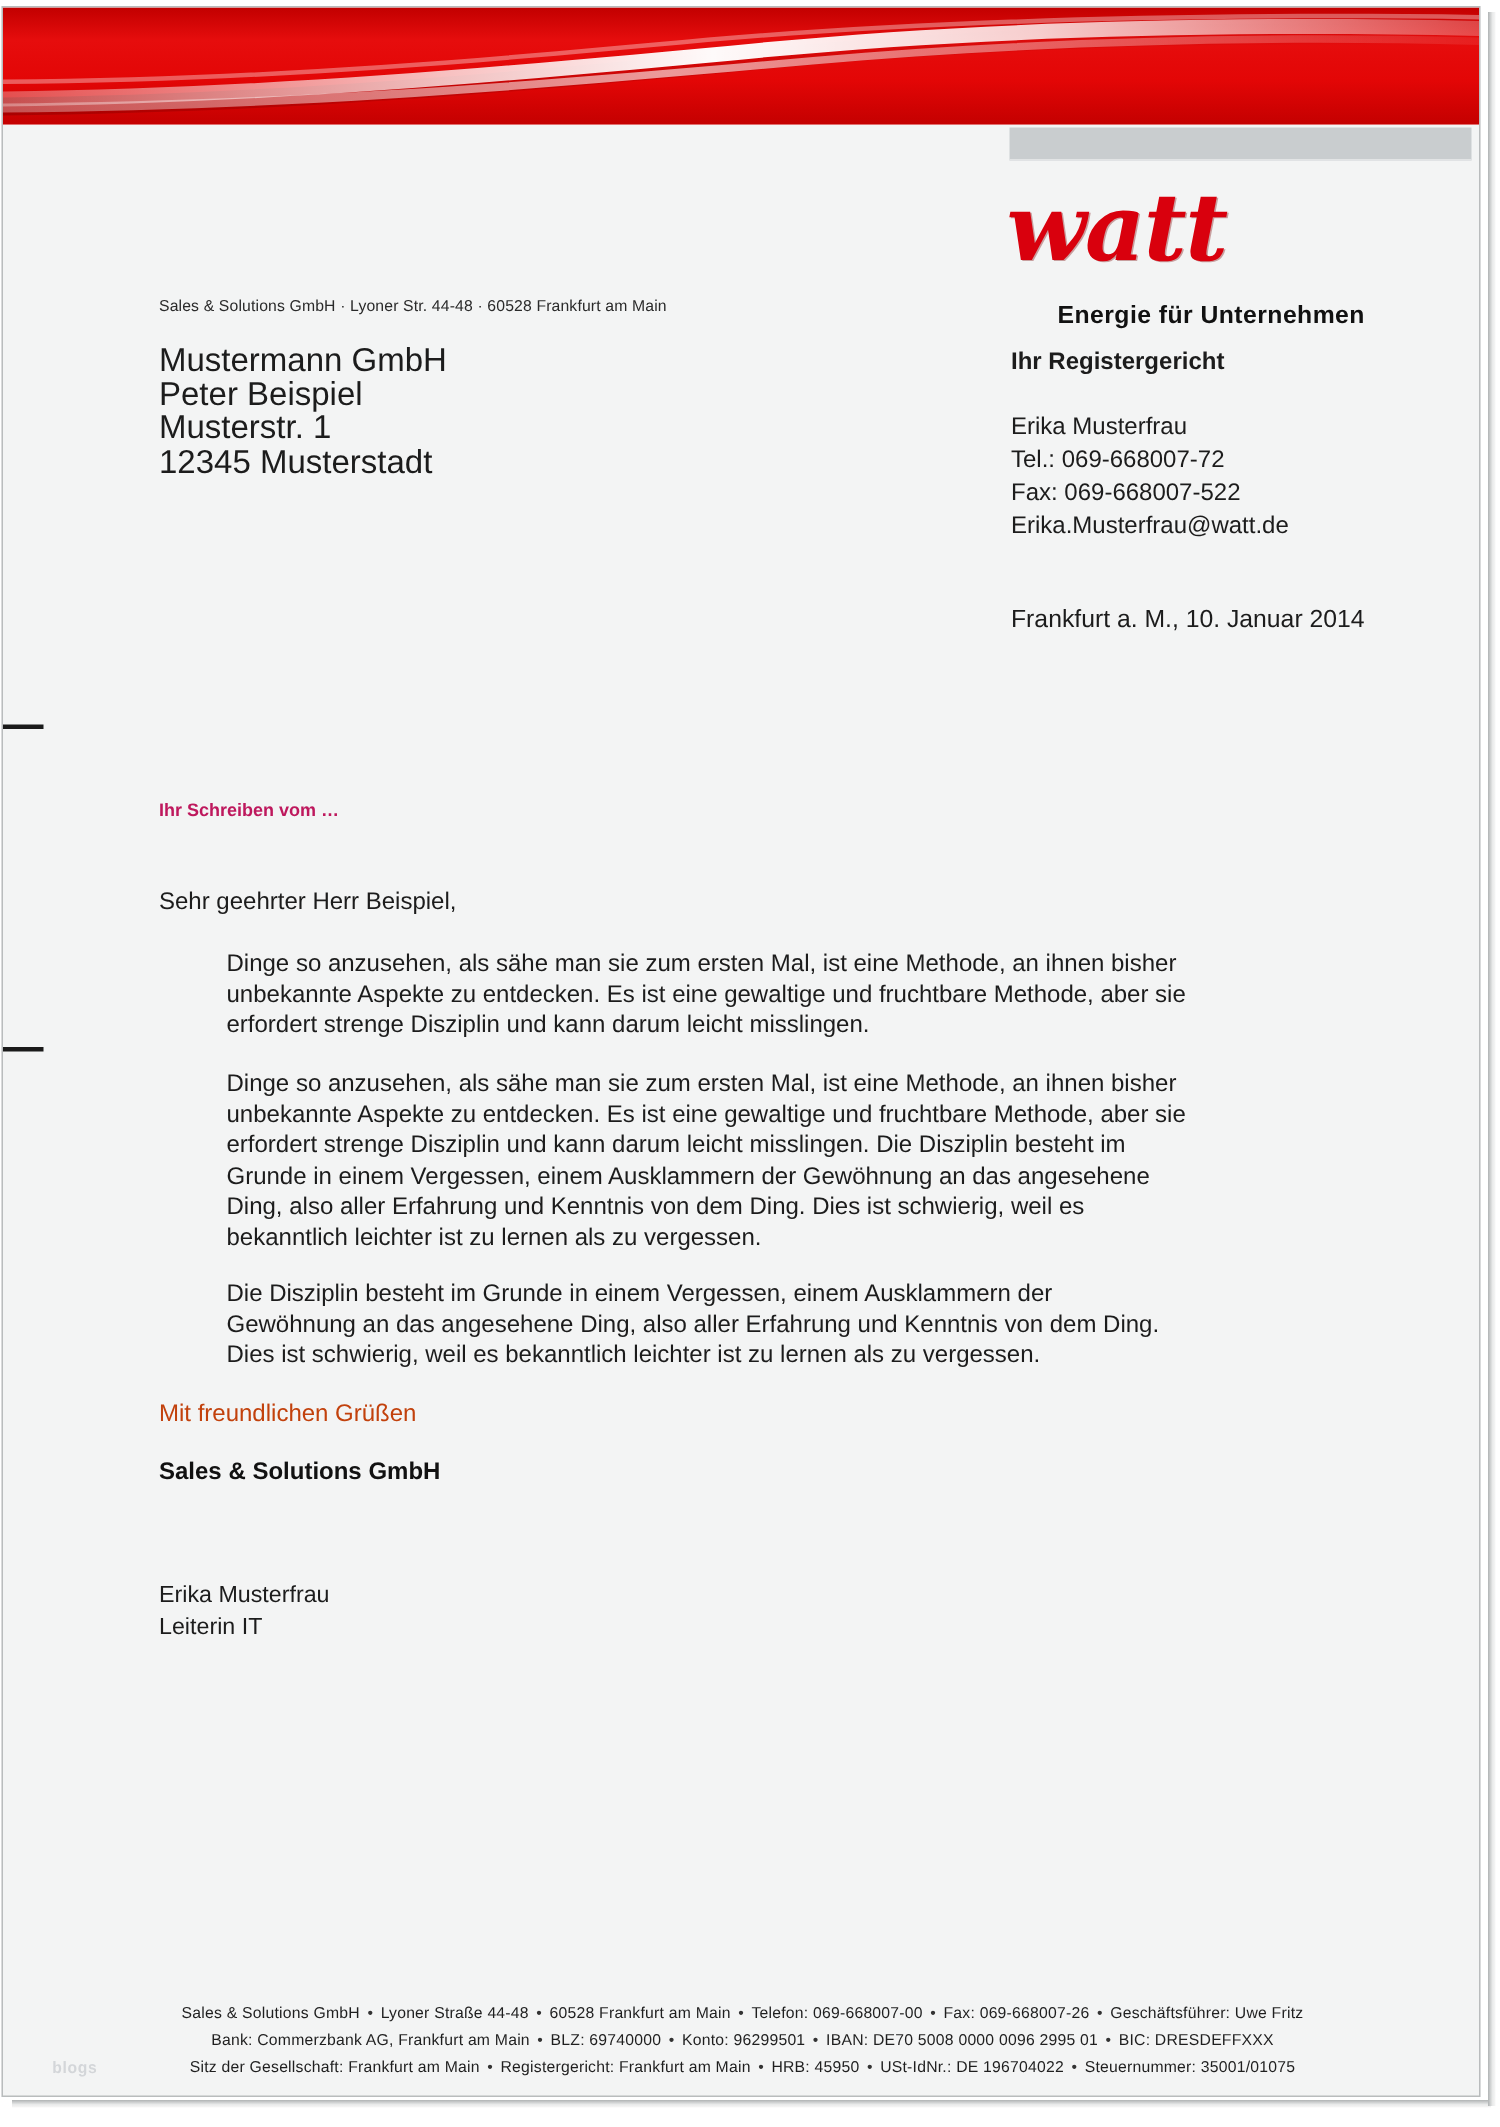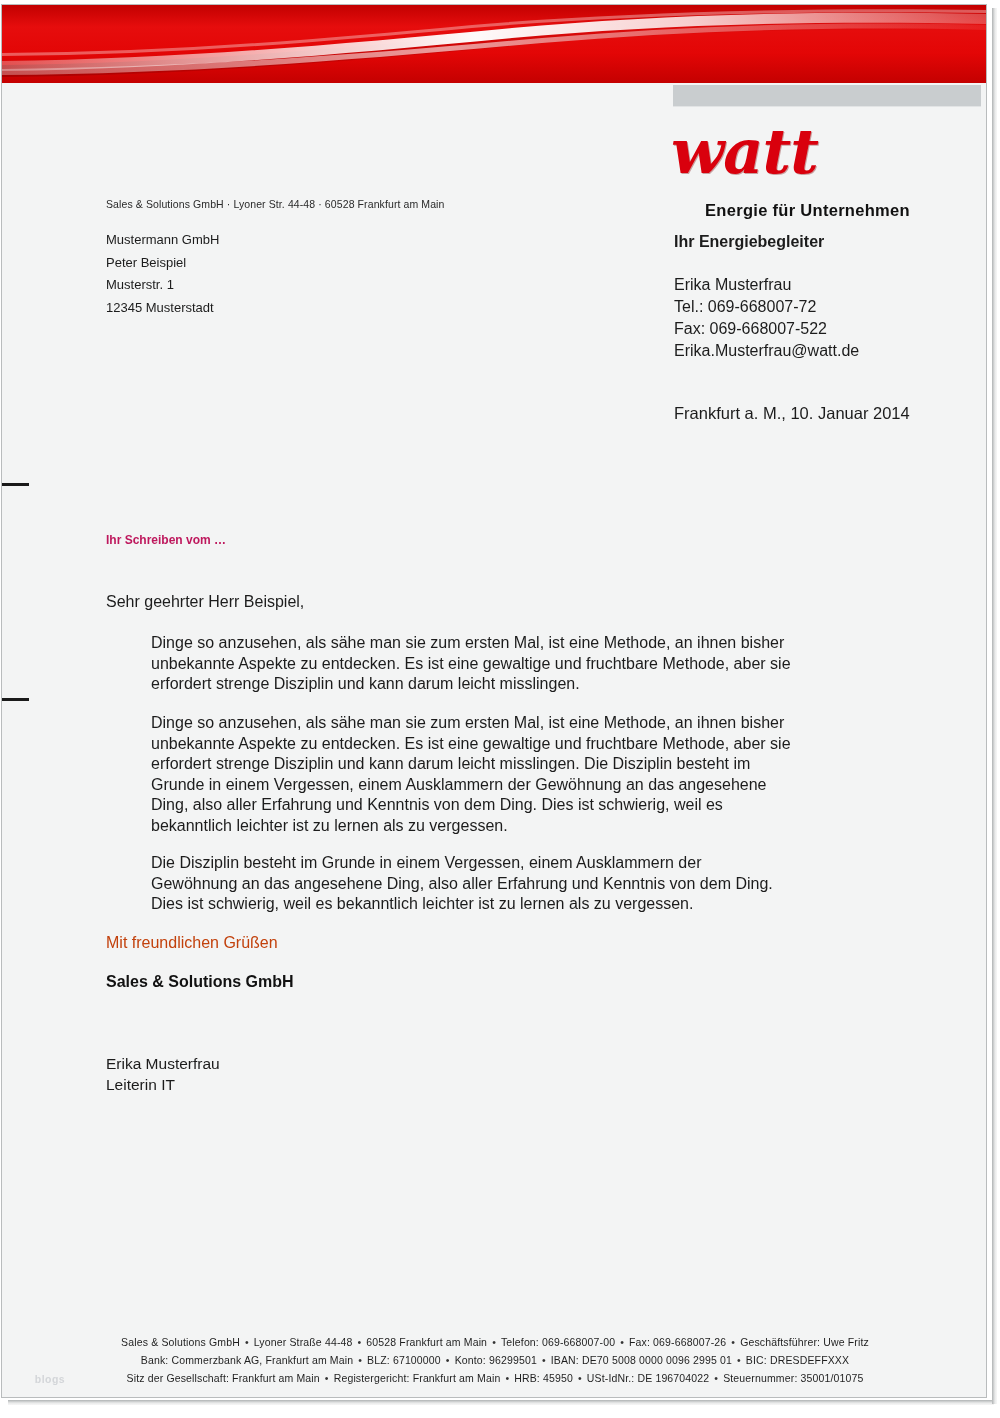--- a/index.html
+++ b/index.html
@@ -113,21 +113,21 @@
     top: 193px;
     font-size: 10.5px;
     color: #2a2a2a;
     letter-spacing: 0.1px;
     white-space: nowrap;
   }
   .recipient {
     position: absolute;
     left: 104px;
     top: 224px;
-    font-size: 13px;
+    font-size: 22px;
     line-height: 22.5px;
     color: #1c1c1c;
   }
   .recipient div { white-space: nowrap; }
 
   
   .contact {
     position: absolute;
     left: 672px;
     top: 226px;
@@ -286,21 +286,21 @@
   <div class="sender-line">Sales &amp; Solutions GmbH · Lyoner Str. 44-48 · 60528 Frankfurt am Main</div>
 
   <div class="recipient">
     <div>Mustermann GmbH</div>
     <div>Peter Beispiel</div>
     <div>Musterstr. 1</div>
     <div>12345 Musterstadt</div>
   </div>
 
   <div class="contact">
-    <div class="contact-title">Ihr Energiebegleiter</div>
+    <div class="contact-title">Ihr Registergericht</div>
     <div>Erika Musterfrau</div>
     <div>Tel.: 069-668007-72</div>
     <div>Fax: 069-668007-522</div>
     <div>Erika.Musterfrau@watt.de</div>
   </div>
 
   <div class="dateline">Frankfurt a. M., 10. Januar 2014</div>
 
   <div class="subject">Ihr Schreiben vom …</div>
   <div class="salutation">Sehr geehrter Herr Beispiel,</div>
@@ -312,21 +312,21 @@
   <div class="signer">
     <div>Erika Musterfrau</div>
     <div>Leiterin IT</div>
   </div>
 
   <div class="footer">
     <div class="footer-line">
       <span>Sales &amp; Solutions GmbH</span><span class="sep">•</span><span>Lyoner Straße  44-48</span><span class="sep">•</span><span>60528 Frankfurt am Main</span><span class="sep">•</span><span>Telefon:  069-668007-00</span><span class="sep">•</span><span>Fax:  069-668007-26</span><span class="sep">•</span><span>Geschäftsführer:  Uwe Fritz</span>
     </div>
     <div class="footer-line">
-      <span>Bank: Commerzbank AG, Frankfurt am Main</span><span class="sep">•</span><span>BLZ:  67100000</span><span class="sep">•</span><span>Konto: 96299501</span><span class="sep">•</span><span>IBAN: DE70 5008 0000 0096 2995 01</span><span class="sep">•</span><span>BIC: DRESDEFFXXX</span>
+      <span>Bank: Commerzbank AG, Frankfurt am Main</span><span class="sep">•</span><span>BLZ:  69740000</span><span class="sep">•</span><span>Konto: 96299501</span><span class="sep">•</span><span>IBAN: DE70 5008 0000 0096 2995 01</span><span class="sep">•</span><span>BIC: DRESDEFFXXX</span>
     </div>
     <div class="footer-line">
       <span>Sitz der Gesellschaft:  Frankfurt am Main</span><span class="sep">•</span><span>Registergericht:  Frankfurt am Main</span><span class="sep">•</span><span>HRB:  45950</span><span class="sep">•</span><span>USt-IdNr.:  DE  196704022</span><span class="sep">•</span><span>Steuernummer:  35001/01075</span>
     </div>
   </div>
 
   <div class="watermark">blogs</div>
 
 </div>
 

